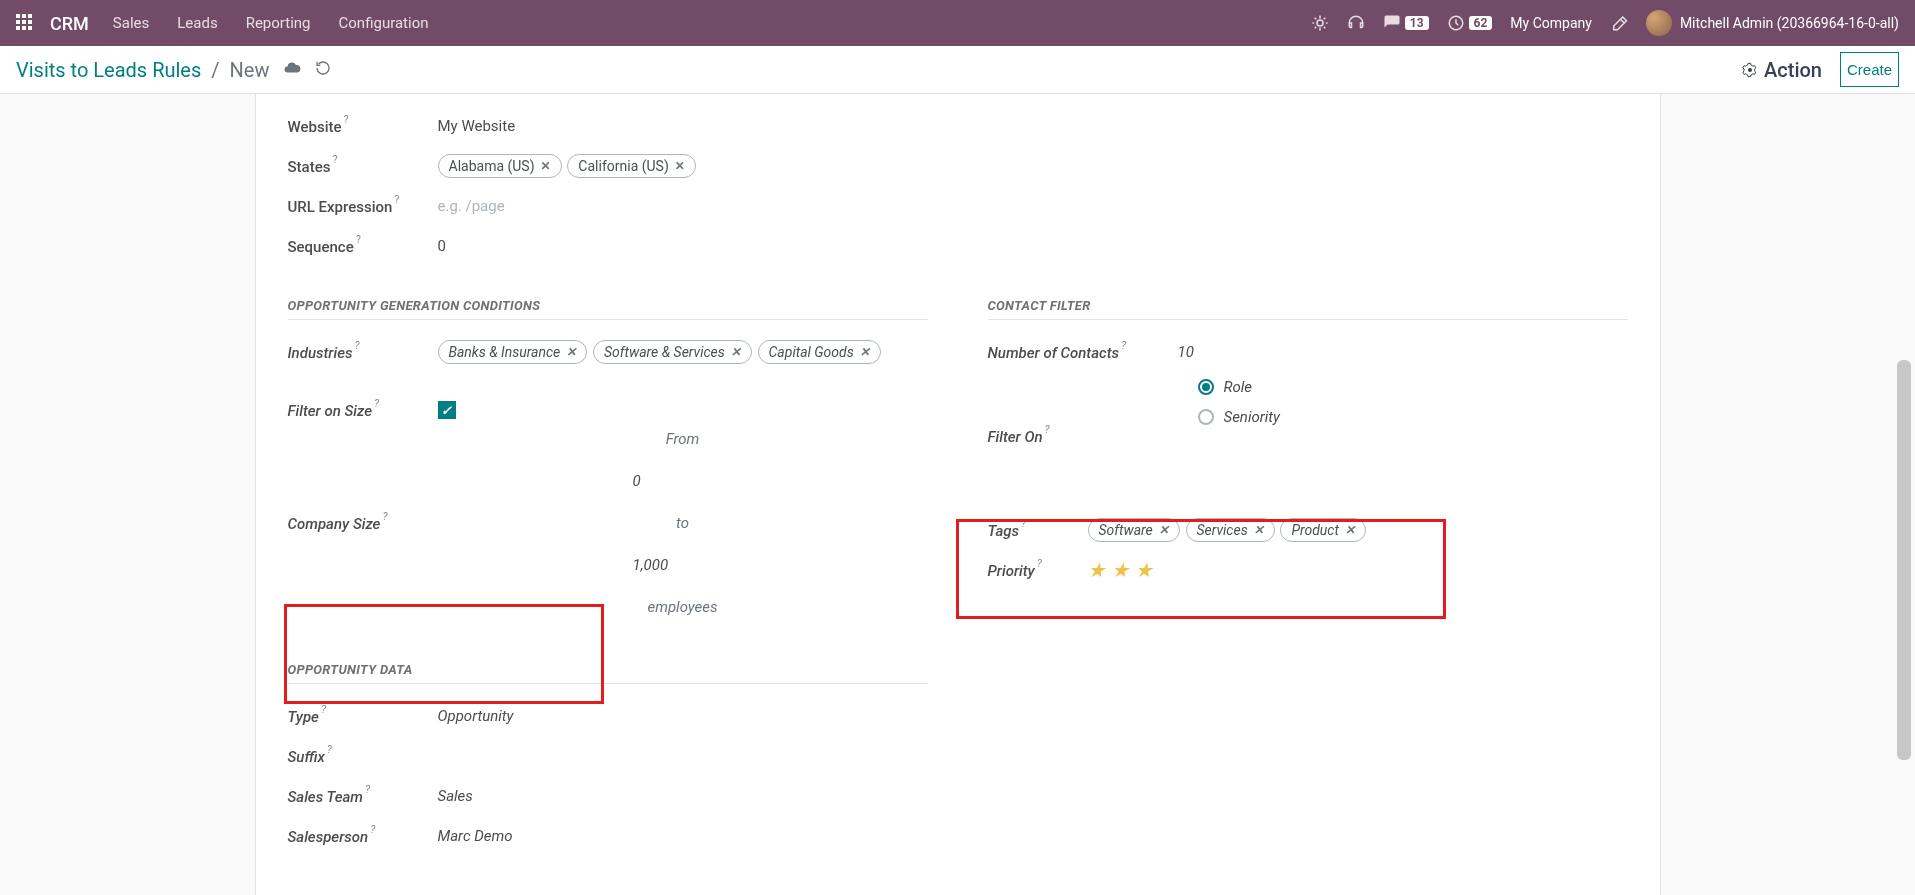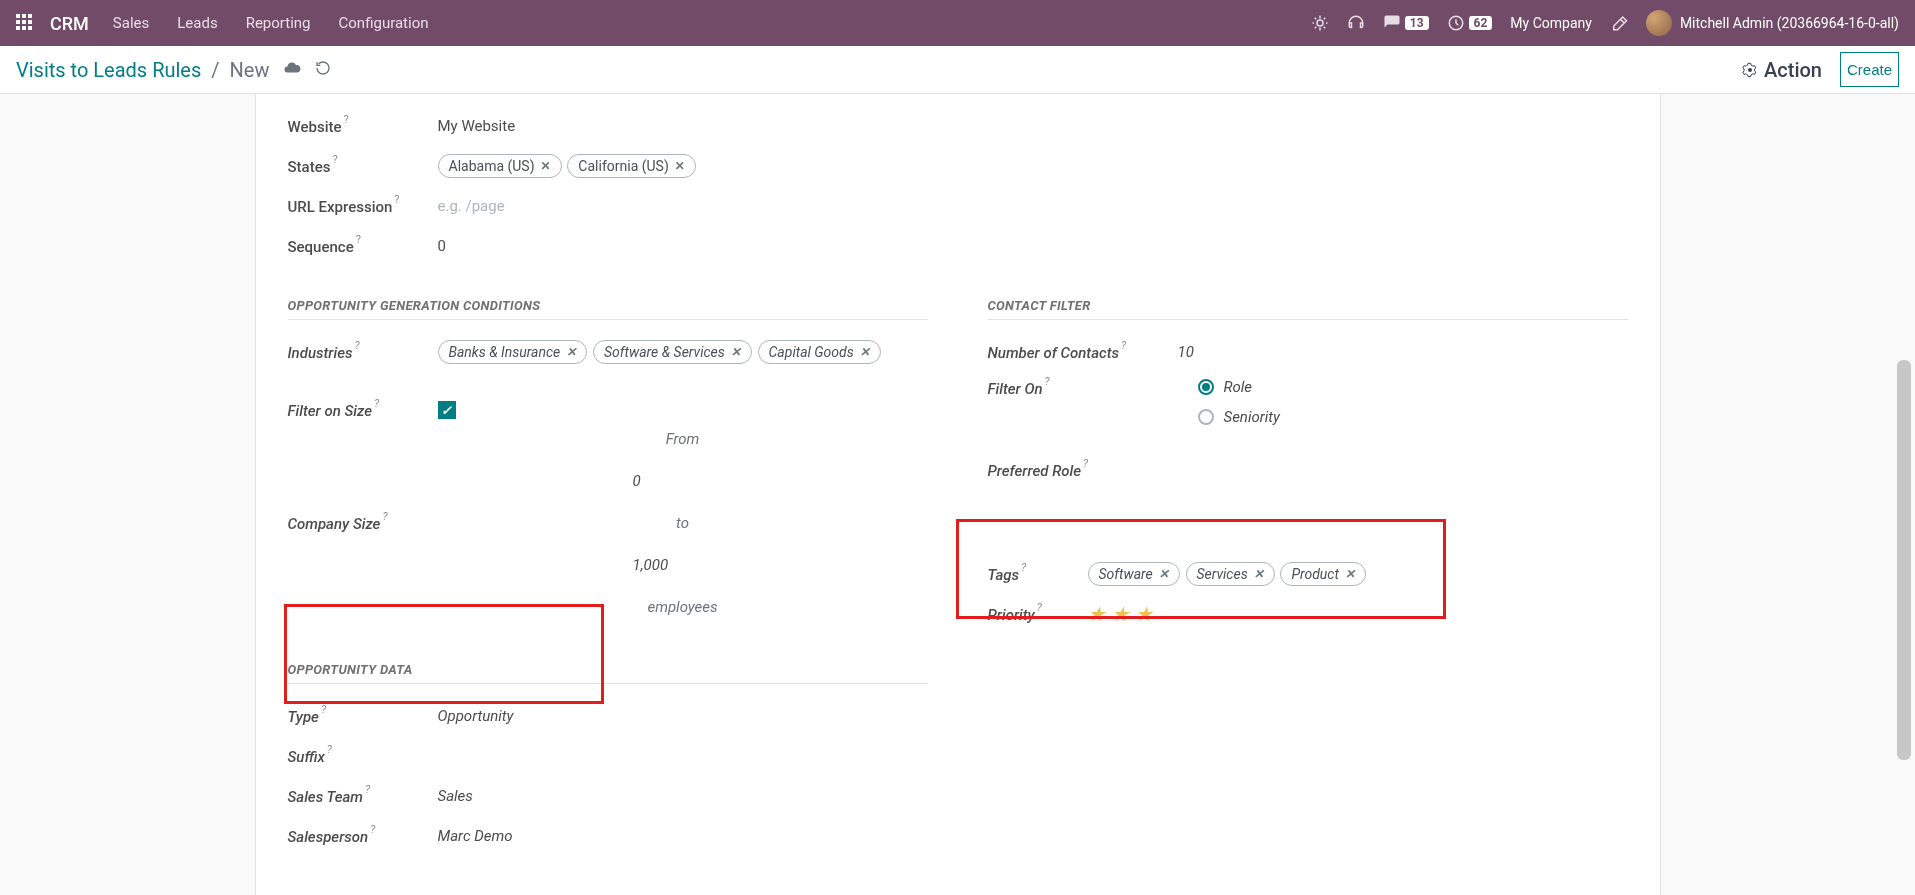--- a/index.html
+++ b/index.html
@@ -285,37 +285,33 @@
 
     <div class="col">
       <div class="section-title">Contact Filter</div>
 
       <div class="row">
         <div class="label-cell" style="width:190px;"><span>Number of Contacts</span><sup>?</sup></div>
         <div class="value-cell">10</div>
       </div>
 
       <div class="row" style="align-items:flex-start; margin-top:6px;">
-        <div class="label-cell" style="width:210px;"><span>Filter On</span><sup>?</sup></div>
+        <div class="label-cell" style="width:210px;margin-top:48px;"><span>Filter On</span><sup>?</sup></div>
         <div class="value-cell">
           <div class="radio-row">
                 <span class="radio on"></span>
                 <span>Role</span>
               </div>
           <div class="radio-row">
                 <span class="radio"></span>
                 <span>Seniority</span>
               </div>
         </div>
       </div>
 
-      <div class="row" style="margin-top:12px;">
-        <div class="label-cell" style="width:190px;"><span>Preferred Role</span><sup>?</sup></div>
-        <div class="value-cell"></div>
-      </div>
 
       <div style="height:64px;"></div>
 
       <div class="row">
         <div class="label-cell" style="width:100px;"><span>Tags</span><sup>?</sup></div>
         <div class="value-cell">
           <span class="tag">
                 <span>Software</span>
                 <span class="tag-x">✕</span>
               </span>

